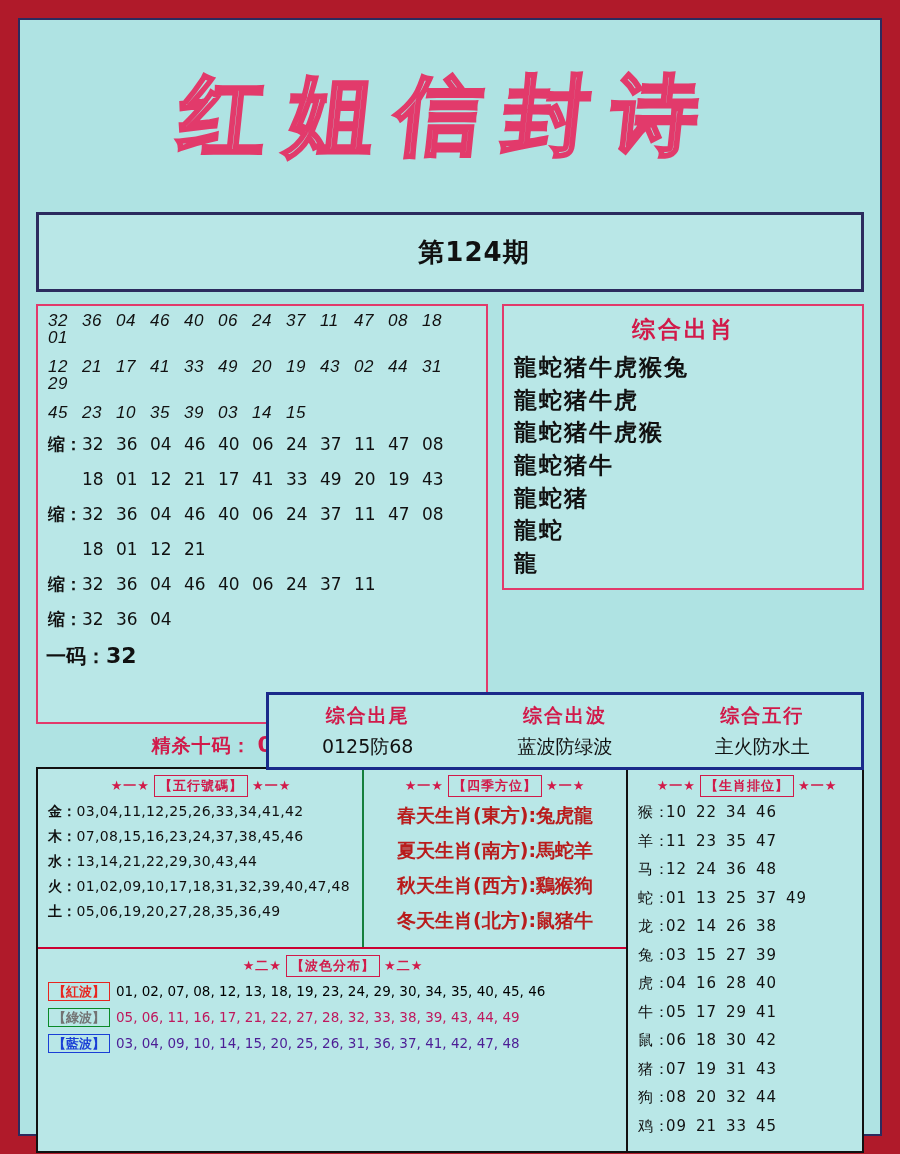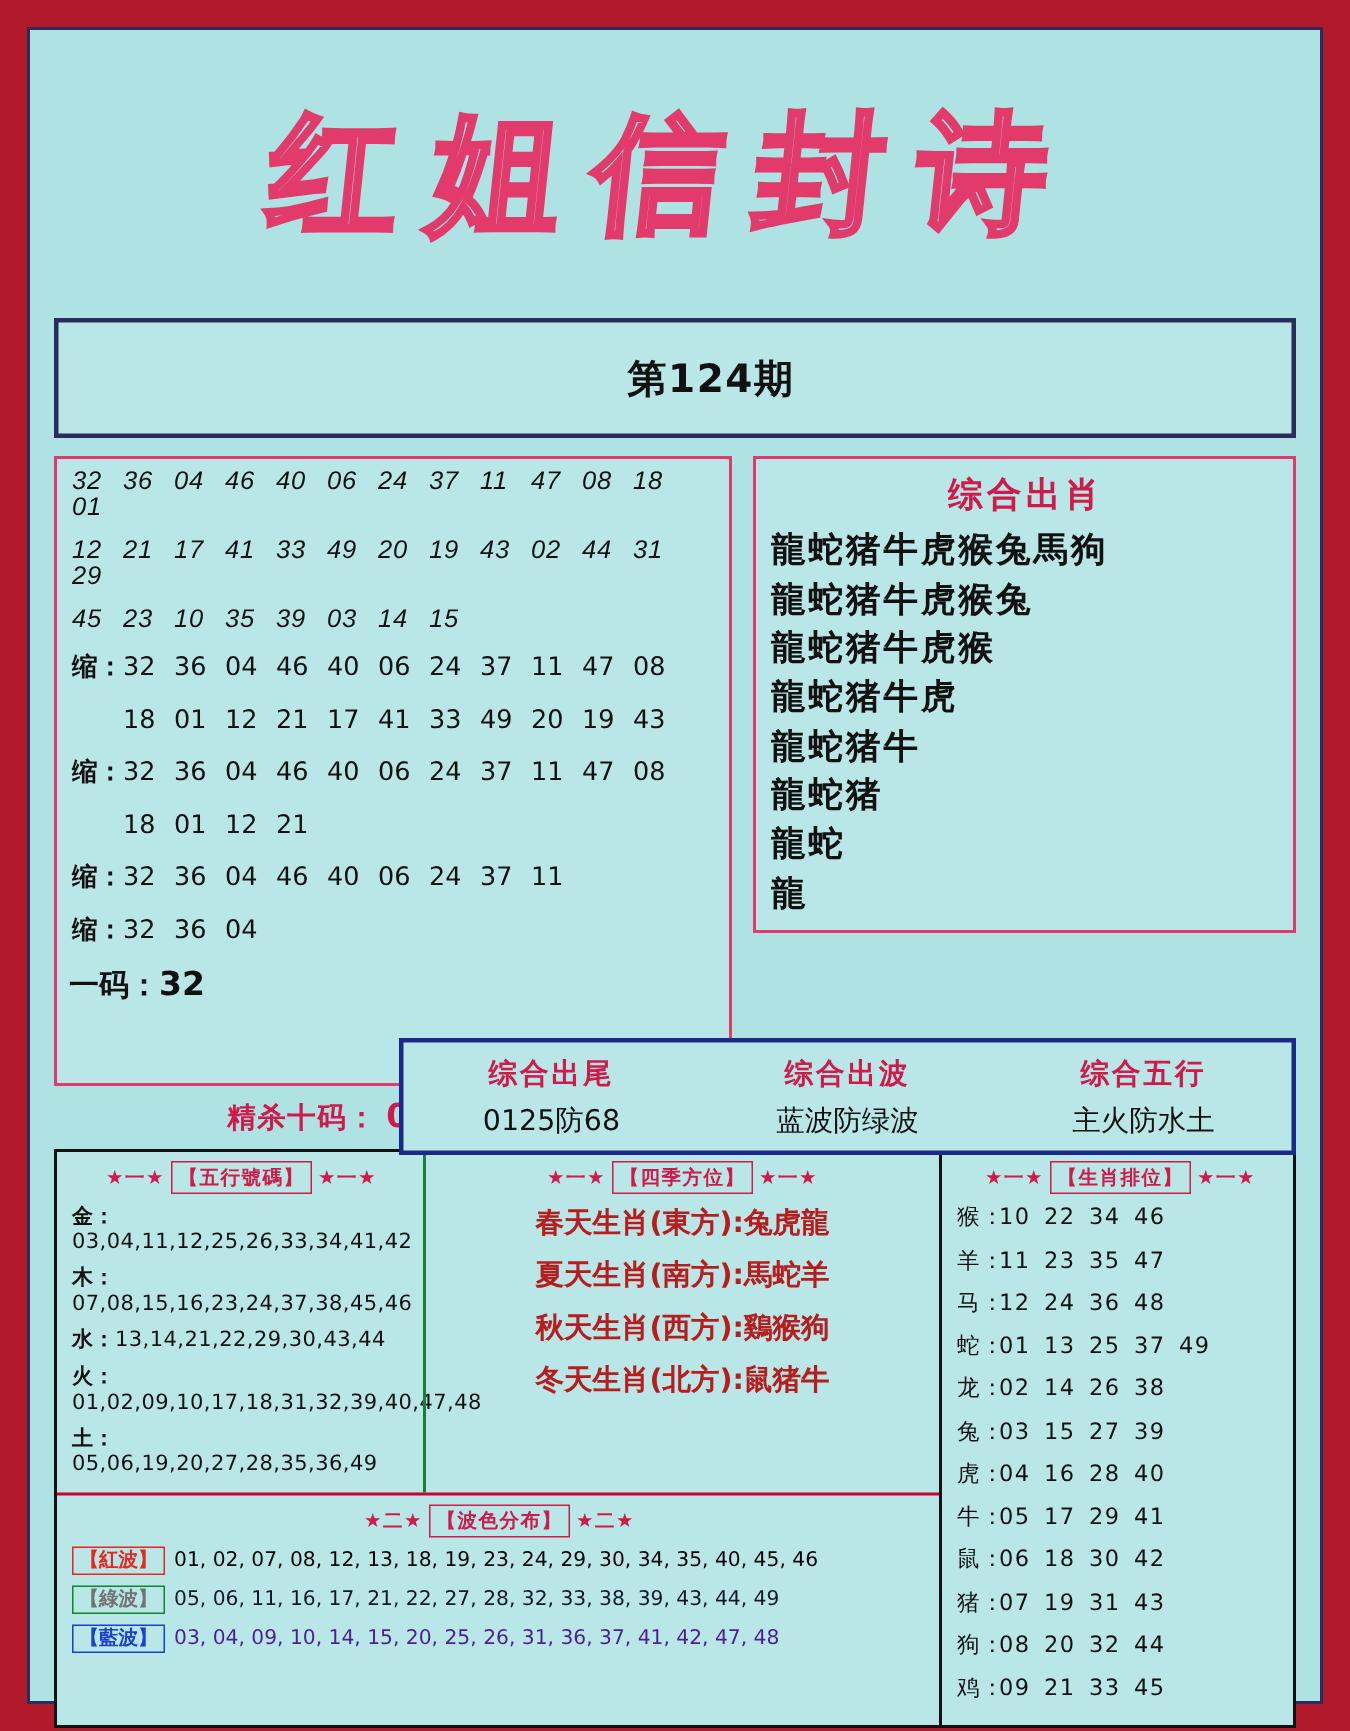--- a/index.html
+++ b/index.html
@@ -75,21 +75,21 @@
   }
   .kill-label{font-size:19px;font-weight:bold;color:#d11a4a;letter-spacing:1px;}
   .kill-nums{font-size:22px;font-weight:bold;color:#d11a4a;letter-spacing:4px;margin-left:6px;}
   
   .bottom{
     display:flex;margin:8px 16px 0 16px;gap:0;align-items:stretch;
   }
   .bl{width:592px;border:2px solid #111;background:#b9e7e7;box-sizing:border-box;}
   .br{flex:1;border:2px solid #111;border-left:none;background:#b9e7e7;box-sizing:border-box;padding:6px 6px 6px 10px;}
   .bl-top{display:flex;}
-  .wx{width:244px;padding:6px 8px 4px 10px;box-sizing:border-box;}
+  .wx{width:324px;padding:6px 8px 4px 10px;box-sizing:border-box;}
   .season{flex:1;border-left:2px solid #15803d;padding:6px 6px 4px 6px;box-sizing:border-box;}
   .star-hdr{
     text-align:center;font-size:13px;color:#d11a4a;font-weight:bold;margin-bottom:6px;
     letter-spacing:1px;
   }
   .star-hdr .tag{
     border:1px solid #d11a4a;padding:1px 4px;margin:0 4px;font-size:13px;
     display:inline-block;
   }
   .wx-row{font-size:14px;color:#111;margin:0 0 7px 0;letter-spacing:0.3px;}
@@ -97,21 +97,21 @@
   .season-row{
     text-align:center;font-size:19px;font-weight:bold;color:#b91c1c;margin:6px 0 9px 0;
     font-family:"DejaVu Sans",serif;
   }
   .bo-section{border-top:2px solid #c03;padding:6px 8px 8px 10px;}
   .bo-row{font-size:13.5px;color:#111;margin:0 0 8px 0;}
   .bo-tag{
     border:1px solid #d11a4a;padding:1px 4px;margin-right:6px;font-size:13px;font-weight:bold;
   }
   .bo-red{color:#000000;text-align:center;}
-  .bo-green{color:#0f172a;}
+  .bo-green{color:#be185d;}
   .bo-blue{color:#4c1d95;}
   .tag-red{color:#e8251f;border-color:#e8251f;}
   .tag-green{color:#737373;border-color:#0a8a27;}
   .tag-blue{color:#1a3fd6;border-color:#1a3fd6;}
   .zs-row{font-size:15px;color:#111;margin:0 0 9.5px 0;letter-spacing:1px;}
   .zs-row .zname{display:inline-block;width:28px;}
   .zs-row .zn{display:inline-block;width:30px;}
 </style>
 </head>
 <body>
@@ -141,24 +141,23 @@
           <div class="suo-line"><span class="suo-label" style="display: inline-block; width: 34px;">缩：</span><span class="n" style="display: inline-block; width: 34px;">32</span><span class="n" style="display: inline-block; width: 34px;">36</span><span class="n" style="display: inline-block; width: 34px;">04</span></div>
         </div>
       <div class="onecode">
         <span>一码：</span><b>32</b>
       </div>
     </div>
 
     <div class="box-right">
       <div class="hdr">综合出肖</div>
       <div id="zodiac-host">
-          <div class="zodiac-line">龍蛇猪牛虎猴兔馬狗</div>
           <div class="zodiac-line">龍蛇猪牛虎猴兔</div>
+          <div class="zodiac-line">龍蛇猪牛虎</div>
           <div class="zodiac-line">龍蛇猪牛虎猴</div>
-          <div class="zodiac-line">龍蛇猪牛虎</div>
           <div class="zodiac-line">龍蛇猪牛</div>
           <div class="zodiac-line">龍蛇猪</div>
           <div class="zodiac-line">龍蛇</div>
           <div class="zodiac-line">龍</div>
         </div>
     </div>
   </div>
 
   <div class="blue-strip" id="strip-host">
       <div class="bs-cell">

